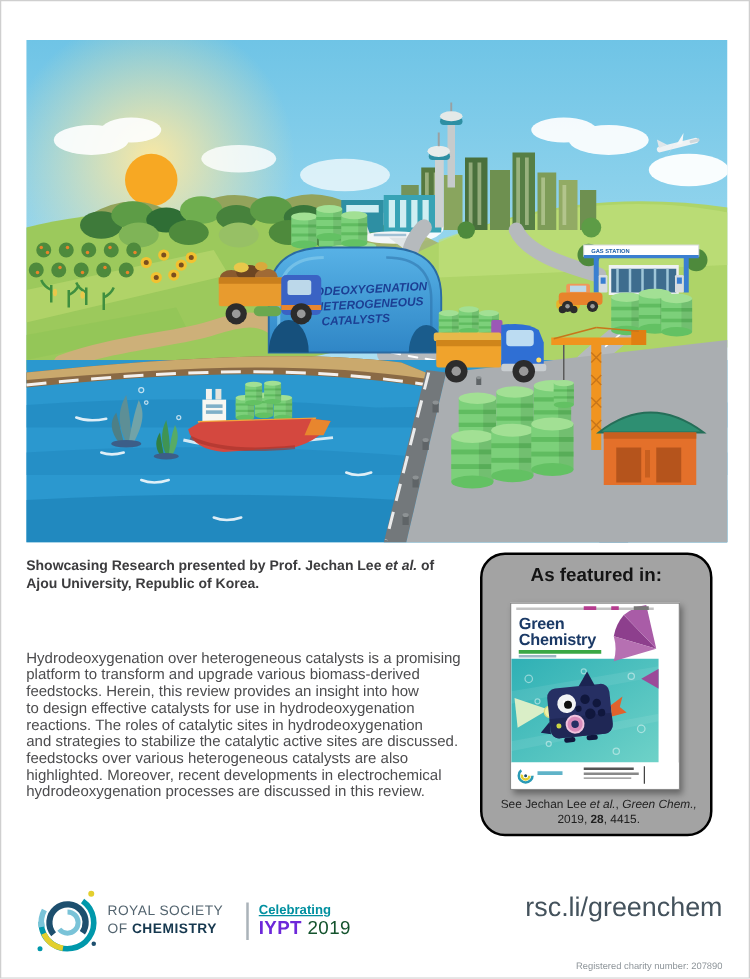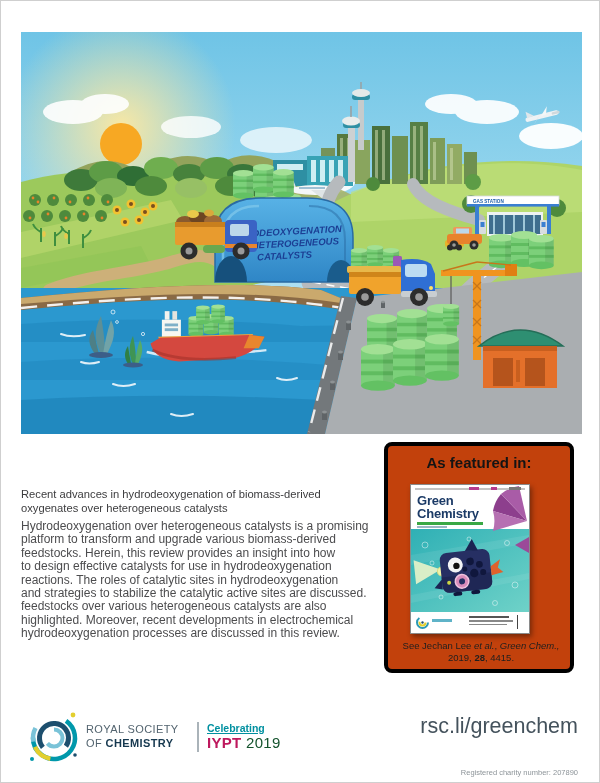--- a/index.html
+++ b/index.html
@@ -9,45 +9,45 @@
   
   .illus{position:absolute;left:21px;top:32px;width:561px;height:402px;display:block;}
   
   .sc{position:absolute;left:21px;width:350px;color:#3c3c3e;}
   .sc-head{top:446px;font-size:11.2px;line-height:14px;font-weight:bold;}
   .sc-title{top:487px;font-size:11.2px;line-height:14px;}
   .sc-body{top:520px;font-size:12px;line-height:13.4px;color:#4c4c4e;}
   .it{font-style:italic;}
   
   .feat{position:absolute;left:384px;top:442px;width:182px;height:223px;
-        background:#c2410c;border:4px solid #000000;border-radius:8px;}
+        background:#a3a3a3;border:2px solid #000000;border-radius:20px;}
   .feat-label{position:absolute;left:0;top:8px;width:100%;text-align:center;
         font-size:15px;font-weight:bold;color:#141414;}
   .cover{position:absolute;left:22px;top:38px;width:118px;height:148px;background:#ffffff;
-        border:1px solid #8a8a8a;box-shadow:2px 3px 5px rgba(0,0,0,.38);}
+        border:1px solid #8a8a8a;box-shadow:2px 3px 5px rgba(0,0,0,.38);padding-left:16px;}
   .cov-art{position:absolute;left:0;top:0;width:118px;height:148px;}
   .cov-title{position:absolute;left:6px;top:9px;font-weight:bold;font-size:13px;
         line-height:13px;color:#1b3a66;letter-spacing:-.2px;}
   .cov-strip{position:absolute;left:4px;top:3px;width:110px;height:1.5px;background:#c3c3c3;}
   .tick{position:absolute;height:3px;top:2px;}
   .cov-tag{position:absolute;left:6px;top:37px;width:66px;height:2.5px;background:#3aa845;}
   .cov-tag2{position:absolute;left:6px;top:41px;width:30px;height:1.5px;background:#9cb6c4;}
   .cov-foot{position:absolute;left:0;bottom:0;width:100%;height:21px;background:#fff;}
   .bar{position:absolute;background:#888;}
   .cit{position:absolute;left:12px;top:194px;width:162px;font-size:9.5px;
         line-height:11.5px;color:#1f1f1f;text-align:center;}
   
   .f-logo{position:absolute;left:16px;top:702px;width:84px;height:70px;}
   .f-royal{position:absolute;left:86px;top:723px;font-size:11px;letter-spacing:.4px;
         color:#53646f;line-height:13.5px;}
   .f-royal b{color:#16384f;}
   .f-div{position:absolute;left:197px;top:722px;width:1.5px;height:30px;background:#aab3b9;}
   .f-cel{position:absolute;left:207px;top:722px;font-size:10.5px;font-weight:bold;color:#0090a0;text-decoration:underline;}
   .f-iypt{position:absolute;left:207px;top:734px;font-size:15px;letter-spacing:.3px;}
-  .f-iypt .t{color:#be185d;font-weight:bold;}
+  .f-iypt .t{color:#6d28d9;font-weight:bold;}
   .f-iypt .y{color:#14532d;}
   .f-url{position:absolute;right:22px;top:714px;font-size:21.5px;color:#44525c;}
   .f-char{position:absolute;right:22px;top:748px;font-size:7.5px;color:#8d9499;margin-top:20px;}
 </style>
 </head>
 <body>
 
 <div class="page">
 
   <svg class="illus" viewBox="0 0 561 402" aria-hidden="true">
@@ -486,25 +486,25 @@
     <g transform="translate(462,296)">
       <path d="M-4 18 Q37 -14 80 18 Z" fill="#2e8f72" stroke="#256e58" stroke-width="1.5"></path>
       <rect x="0" y="18" width="74" height="42" fill="#e4702a"></rect>
       <rect x="0" y="18" width="74" height="5" fill="#c85f1f"></rect>
       <rect x="10" y="30" width="20" height="28" fill="#b5541c"></rect>
       <rect x="42" y="30" width="20" height="28" fill="#b5541c"></rect>
       <rect x="33" y="32" width="4" height="22" fill="#c85f1f"></rect>
     </g>
   </svg>
 
-
-  <div class="sc sc-title">
-    <div>Recent advances in hydrodeoxygenation of biomass-derived</div>
-    <div>oxygenates over heterogeneous catalysts</div>
+  <div class="sc sc-head">
+    <div><span>Showcasing Research presented by Prof. Jechan Lee </span><span class="it">et al.</span><span> of</span></div>
+    <div>Ajou University, Republic of Korea.</div>
   </div>
+
 
   <div class="sc sc-body">
     <div>Hydrodeoxygenation over heterogeneous catalysts is a promising</div>
     <div>platform to transform and upgrade various biomass-derived</div>
     <div>feedstocks. Herein, this review provides an insight into how</div>
     <div>to design effective catalysts for use in hydrodeoxygenation</div>
     <div>reactions. The roles of catalytic sites in hydrodeoxygenation</div>
     <div>and strategies to stabilize the catalytic active sites are discussed.</div>
     <div>feedstocks over various heterogeneous catalysts are also</div>
     <div>highlighted. Moreover, recent developments in electrochemical</div>

